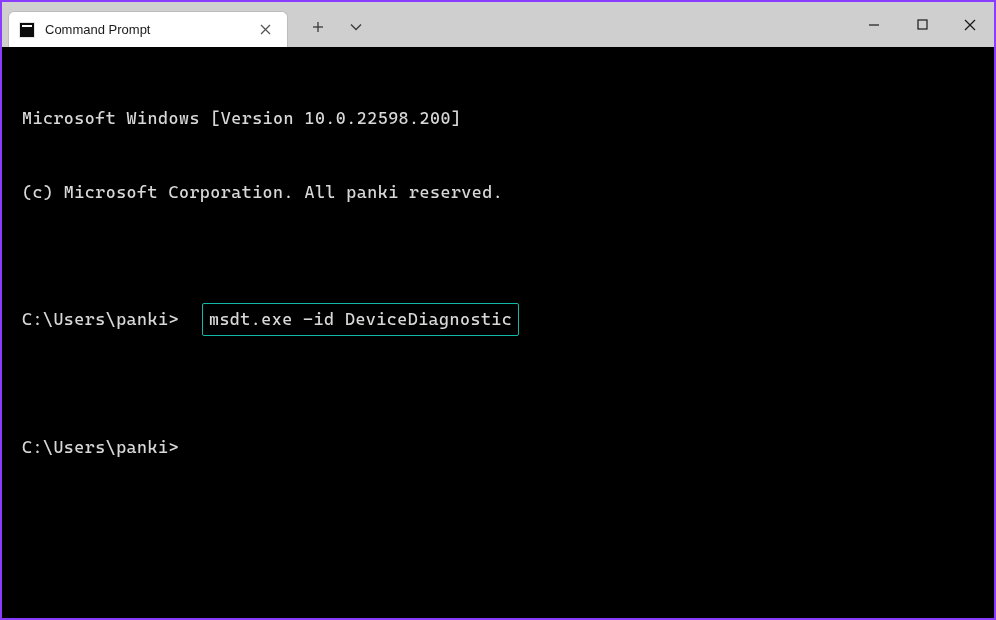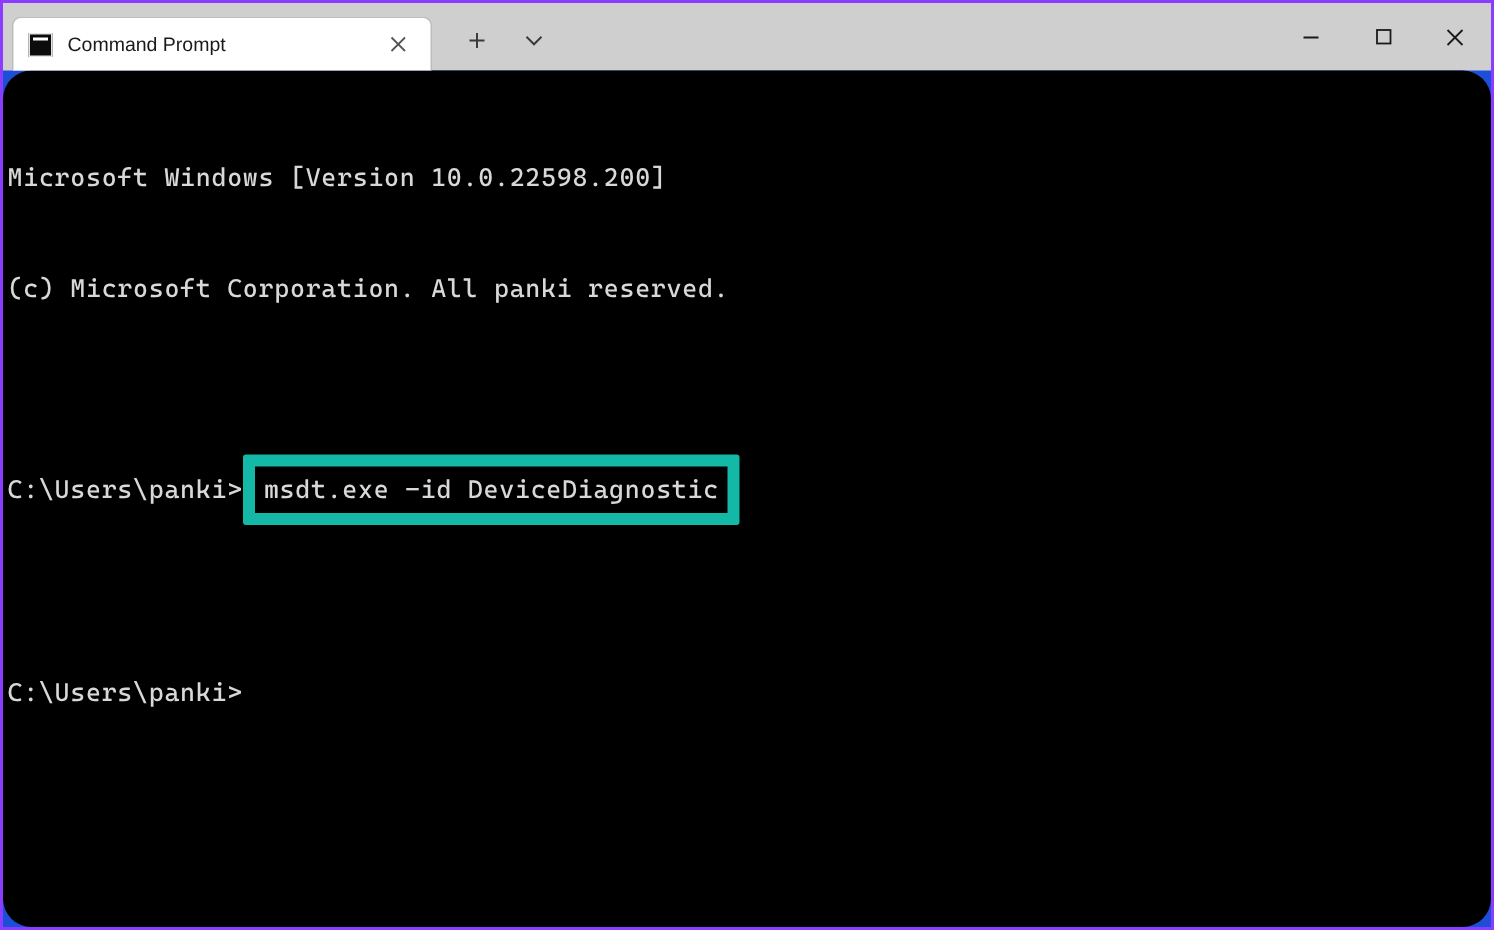--- a/index.html
+++ b/index.html
@@ -110,42 +110,42 @@
       height: 100%;
       display: flex;
       align-items: center;
       justify-content: center;
       cursor: pointer;
       color: #1a1a1a;
     }
     .terminal {
       flex: 1;
       background: #000;
-      padding: 10px 3px;
+      padding: 10px 20px;
       font-family: "Cascadia Mono", "Consolas", monospace;
       font-size: 17px;
       line-height: 1.45;
       color: #d8d8d8;
       letter-spacing: 0.5px;
       white-space: pre;
       overflow: hidden;
-      border-radius: 19px;
     }
     .terminal-line {
       display: block;
     }
     .prompt-line {
       display: flex;
       align-items: center;
     }
     .highlight-box {
-      border: 8px solid #14b8a6;
+      border: 1px solid #14b8a6;
       padding: 3px 6px;
       display: inline-block;
       border-radius: 2px;
+      margin-left: 23px;
     }
     svg {
       display: block;
     }
   </style>
 </head>
 <body>
 
 <div class="window">
   <div class="titlebar">

